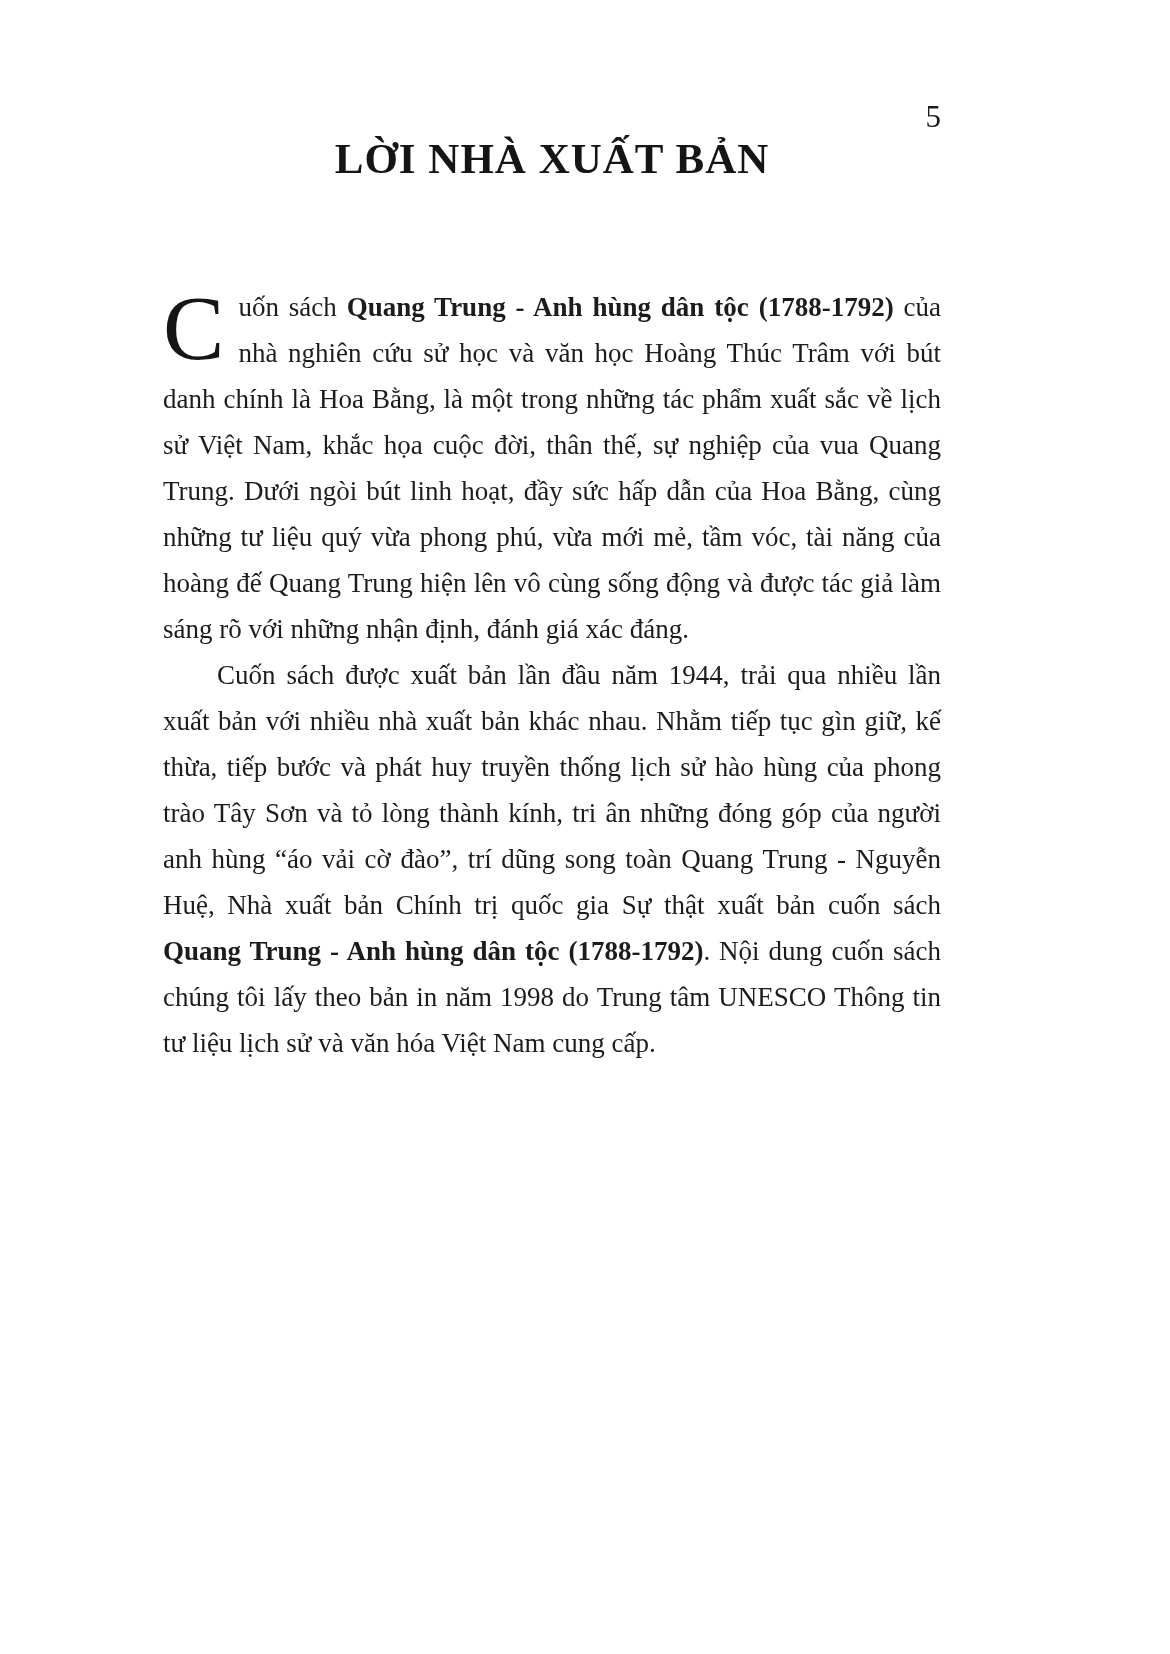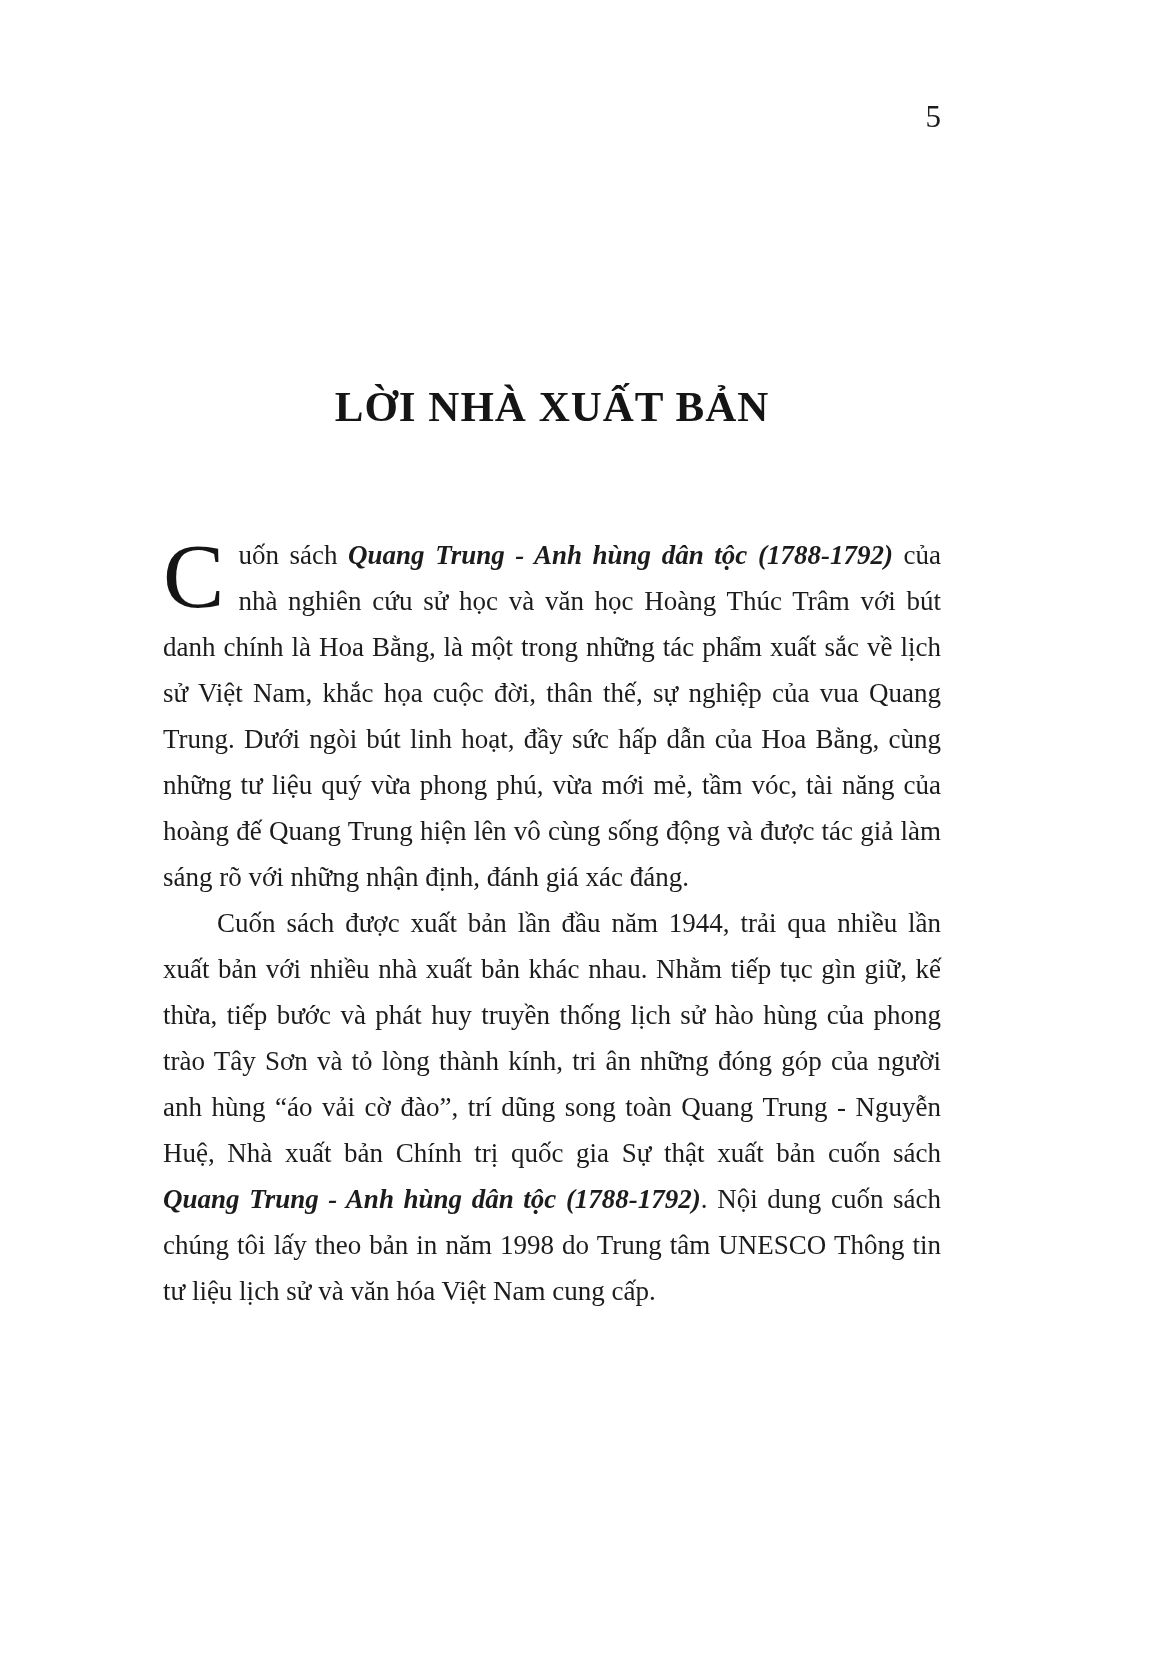--- a/index.html
+++ b/index.html
@@ -26,40 +26,39 @@
     line-height: 34px;
     margin-top: 100px;
     color: #1c1c1c;
   }
   .title {
     text-align: center;
     font-size: 43px;
     line-height: 50px;
     font-weight: bold;
     letter-spacing: 1px;
-    margin-top: 248px;
     color: #151515;
   }
   .body-text {
     margin-top: 100px;
     font-size: 27px;
     line-height: 46px;
     text-align: justify;
     text-justify: inter-word;
   }
   .para { margin: 0; }
   .para-indent { text-indent: 54px; }
   .dropcap {
     float: left;
     font-size: 92px;
     line-height: 72px;
     padding: 8px 14px 0 0;
     color: #151515;
   }
-  .bold-italic { font-weight: bold; font-style: italic; }
+  .bold-italic { font-weight: bold; }
   .italic { }
 </style>
 </head>
 <body>
 
 <div class="page">
   <div class="content">
 
     <div class="page-number">5</div>
 

